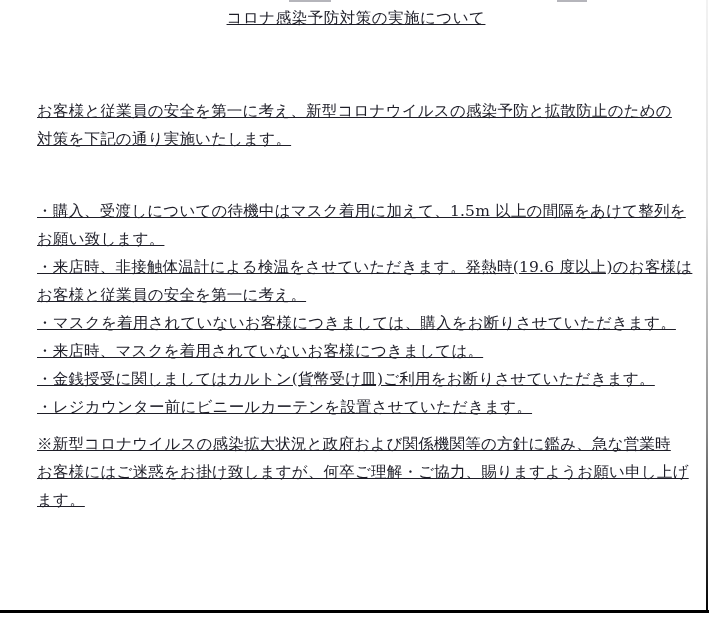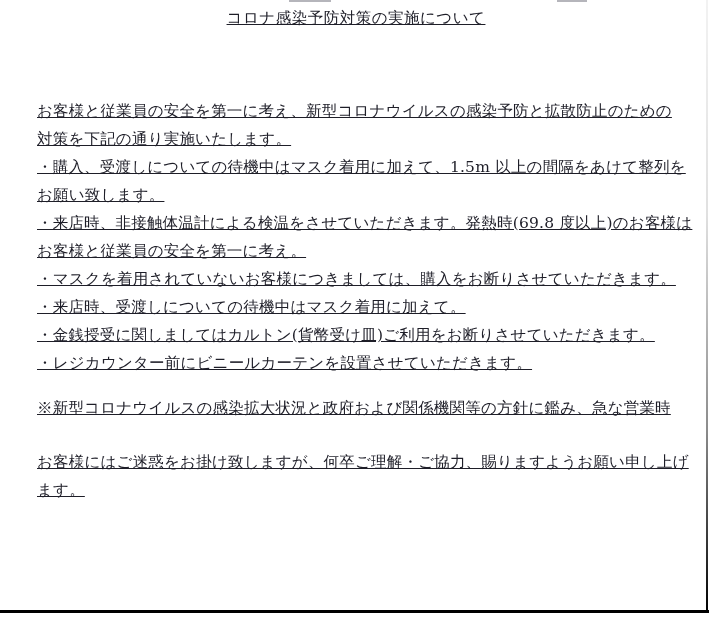--- a/index.html
+++ b/index.html
@@ -33,29 +33,29 @@
     margin-top: 4px;
     text-align: center;
     font-size: 15.5px;
     line-height: 28px;
     letter-spacing: 0.5px;
   }
   .intro {
     margin-top: 65px;
   }
   .measures {
+    margin-top: 44px;
   }
   .measure {
     margin: 0;
   }
   .note {
-    margin-top: 17px;
+    margin-top: 9px;
   }
   .closing {
-    margin-top: 26px;
   }
   .bottom-line {
     position: absolute;
     left: 0;
     bottom: 6px;
     width: 709px;
     height: 3px;
     background: #000000;
   }
   .right-line {
@@ -93,28 +93,28 @@
         <div class="tline">お客様と従業員の安全を第一に考え、新型コロナウイルスの感染予防と拡散防止のための</div>
         <div class="tline">対策を下記の通り実施いたします。</div>
       </div>
 
     <div class="measures">
         <div class="measure">
           <div class="tline">・購入、受渡しについての待機中はマスク着用に加えて、1.5m 以上の間隔をあけて整列を</div>
           <div class="tline">お願い致します。</div>
         </div>
         <div class="measure">
-          <div class="tline">・来店時、非接触体温計による検温をさせていただきます。発熱時(69.8 度以上)のお客様は</div>
+          <div class="tline">・来店時、非接触体温計による検温をさせていただきます。発熱時(19.6 度以上)のお客様は</div>
           <div class="tline">お客様と従業員の安全を第一に考え。</div>
         </div>
         <div class="measure">
           <div class="tline">・マスクを着用されていないお客様につきましては、購入をお断りさせていただきます。</div>
         </div>
         <div class="measure">
-          <div class="tline">・来店時、受渡しについての待機中はマスク着用に加えて。</div>
+          <div class="tline">・来店時、マスクを着用されていないお客様につきましては。</div>
         </div>
         <div class="measure">
           <div class="tline">・金銭授受に関しましてはカルトン(貨幣受け皿)ご利用をお断りさせていただきます。</div>
         </div>
         <div class="measure">
           <div class="tline">・レジカウンター前にビニールカーテンを設置させていただきます。</div>
         </div>
       </div>
 
     <div class="note">

